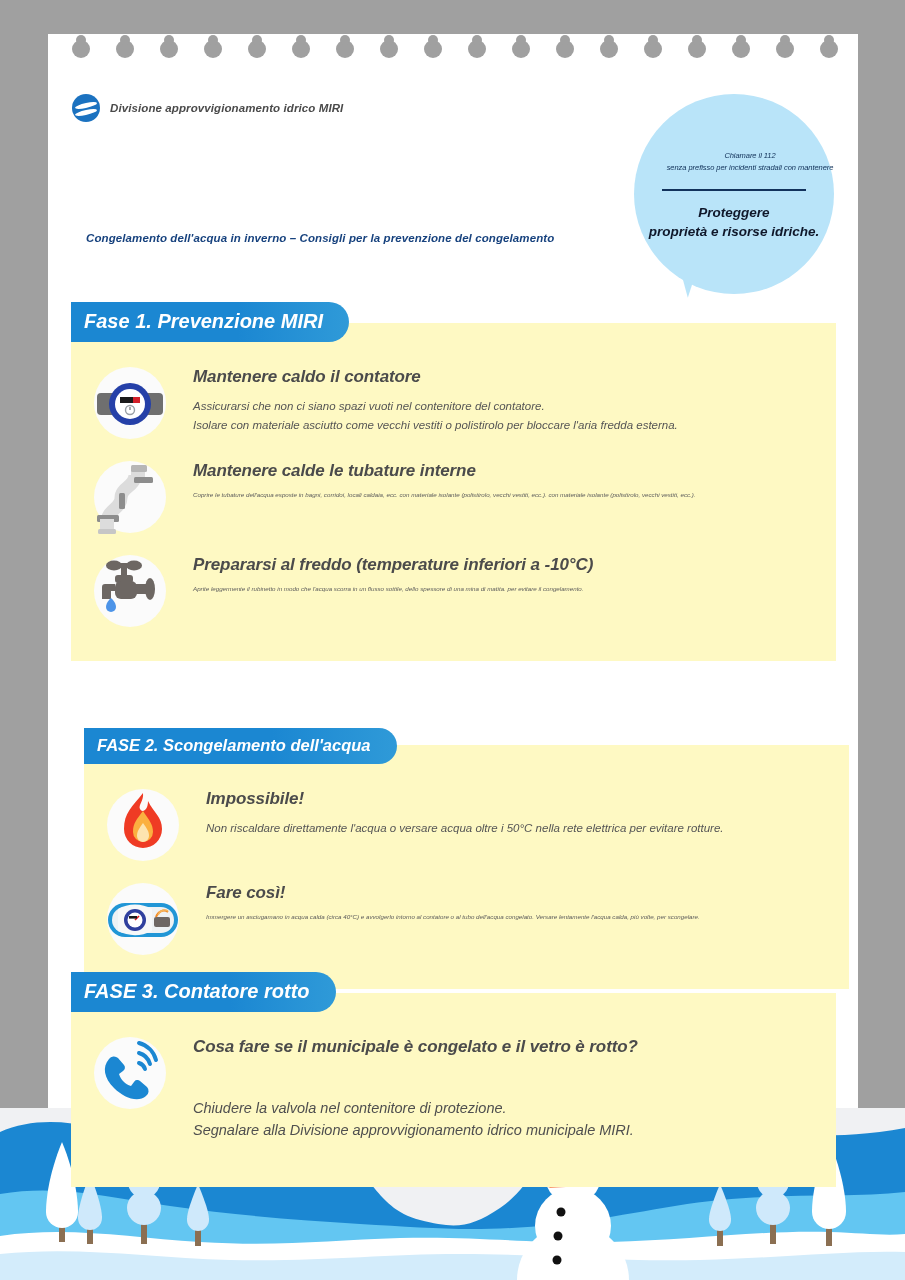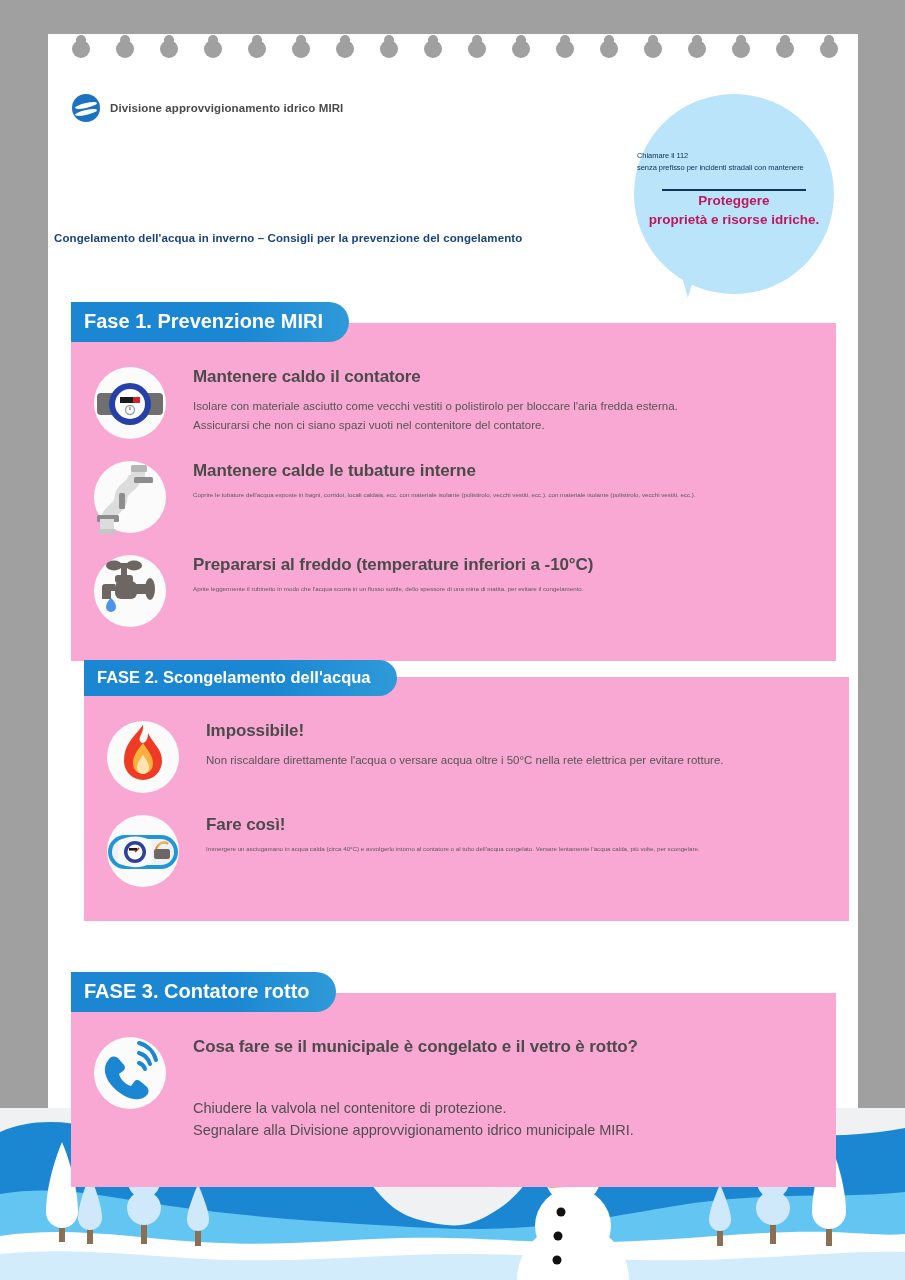--- a/index.html
+++ b/index.html
@@ -17,20 +17,21 @@
 
   
   .sheet {
     position: absolute;
     left: 48px;
     top: 36px;
     width: 810px;
     height: 1244px;
     background: #ffffff;
     overflow: hidden;
+    font-style: italic;
   }
 
   
   .tear {
     position: absolute;
     left: 48px;
     top: 26px;
     width: 810px;
     height: 34px;
     overflow: hidden;
@@ -70,21 +71,21 @@
   .brand-name {
     font-size: 11.5px;
     font-weight: bold;
     color: #4a4a4a;
     letter-spacing: .1px;
     white-space: nowrap;
   }
 
   .doc-title {
     position: absolute;
-    left: 6px;
+    left: 38px;
     top: 196px;
     font-size: 11.5px;
     font-weight: bold;
     color: #17427e;
     letter-spacing: .1px;
     white-space: nowrap;
   }
 
   
   .bubble-wrap {
@@ -107,65 +108,66 @@
     left: 18px;
     top: 152px;
     width: 0; height: 0;
     border-left: 14px solid transparent;
     border-right: 30px solid #b9e4f9;
     border-bottom: 46px solid transparent;
     transform: rotate(18deg);
   }
   .bubble-top {
     position: absolute;
-    left: 3px;
+    left: 16px;
     top: 56px;
     width: 200px;
+    text-align: center;
     font-size: 7.5px;
     color: #0f2f57;
     line-height: 1.55;
     letter-spacing: -.05px;
   }
   .bubble-rule {
     position: absolute;
     left: 28px;
     top: 95px;
     width: 144px;
     height: 2px;
     background: #12325c;
   }
   .bubble-bottom {
     position: absolute;
     left: 0;
-    top: 98px;
+    top: 110px;
     width: 200px;
     text-align: center;
     font-size: 13.5px;
     font-weight: bold;
-    color: #be185d;
+    color: #0f172a;
     line-height: 1.38;
   }
 
   
   .phase { position: absolute; left: 23px; width: 765px; }
   .phase-head {
     position: relative;
     display: inline-block;
     background: linear-gradient(to right, #1b87d2 0%, #1b87d2 60%, #2f9ad8 100%);
     border-radius: 0 22px 22px 0;
     color: #ffffff;
     padding: 8px 26px 9px 13px;
     font-weight: bold;
     box-sizing: border-box;
     z-index: 2;
   }
   .phase-head.big   { font-size: 20px; }
   .phase-head.small { font-size: 16.5px; }
   .phase-body {
-    background: #f9a8d4;
+    background: #fef9c3;
     margin-top: -19px;
     padding: 34px 0 22px 0;
     position: relative;
     z-index: 1;
   }
 
   .row {
     display: flex;
     align-items: flex-start;
     padding: 6px 18px 6px 18px;
@@ -257,22 +259,22 @@
             <circle cx="41" cy="41" r="15" fill="#ffffff"></circle>
             <rect x="31" y="34" width="20" height="6" fill="#1a1a1a"></rect>
             <rect x="44" y="34" width="7" height="6" fill="#d3202a"></rect>
             <circle cx="41" cy="47" r="4.5" fill="none" stroke="#9aa0a6" stroke-width="1.4"></circle>
             <line x1="41" y1="47" x2="41" y2="44" stroke="#6f6f6f" stroke-width="1.2"></line>
           </svg>
         </div>
         <div class="row-text">
           <div class="row-title">Mantenere caldo il contatore</div>
           <div class="row-body">
+            <div>Assicurarsi che non ci siano spazi vuoti nel contenitore del contatore.</div>
             <div>Isolare con materiale asciutto come vecchi vestiti o polistirolo per bloccare l'aria fredda esterna.</div>
-            <div>Assicurarsi che non ci siano spazi vuoti nel contenitore del contatore.</div>
           </div>
         </div>
       </div>
 
       <div class="row">
         <div class="icon-box">
           <div class="icon-disc"></div>
           <svg width="82" height="82" viewBox="0 0 82 82">
             <path d="M18 66 C18 52 32 52 32 41 C32 30 46 30 46 18" stroke="#dcdcdc" stroke-width="13" fill="none" stroke-linecap="butt"></path>
             <rect x="42" y="10" width="14" height="16" fill="#dcdcdc"></rect>
@@ -308,21 +310,21 @@
         </div>
         <div class="row-text">
           <div class="row-title">Prepararsi al freddo (temperature inferiori a -10°C)</div>
           <div class="row-body tiny">Aprite leggermente il rubinetto in modo che l'acqua scorra in un flusso sottile, dello spessore di una mina di matita. per evitare il congelamento.</div>
         </div>
       </div>
 
     </div>
   </div>
 
-  <div class="phase" style="top:624px;padding-left:13px;">
+  <div class="phase" style="top:692px;padding-left:13px;">
     <div class="phase-head small">FASE 2. Scongelamento dell'acqua</div>
     <div class="phase-body">
 
       <div class="row">
         <div class="icon-box">
           <div class="icon-disc"></div>
           <svg width="82" height="82" viewBox="0 0 82 82">
             <path d="M41 8 C30 22 22 28 22 44 a19 19 0 0 0 38 0 C60 32 52 28 46 16 C46 26 40 28 38 24 C36 20 42 16 41 8 z" fill="#ef3b24"></path>
             <path d="M41 26 C35 34 31 38 31 47 a10 10 0 0 0 20 0 C51 39 47 35 41 26 z" fill="#fbb040"></path>
             <path d="M41 38 C37 44 35 46 35 51 a6 6 0 0 0 12 0 C47 46 45 44 41 38 z" fill="#fde4b0"></path>

